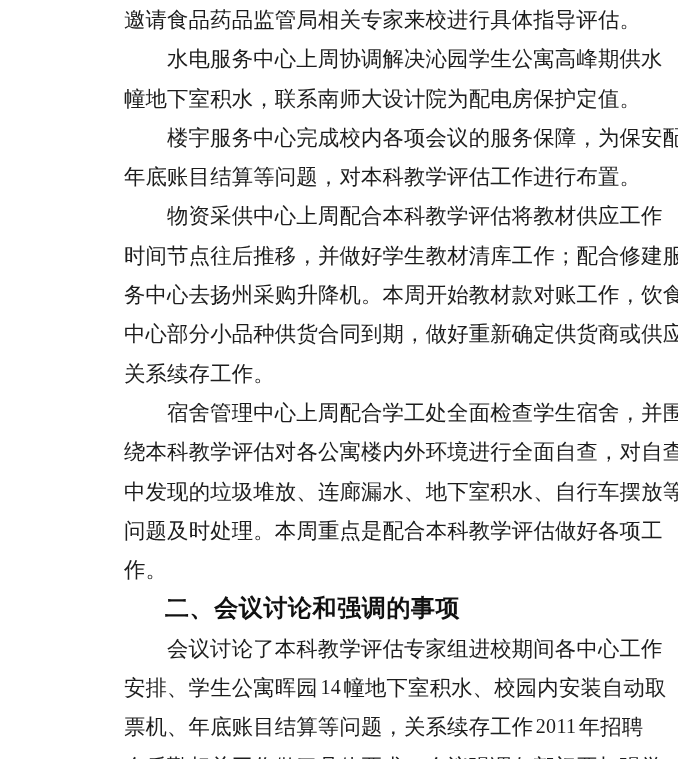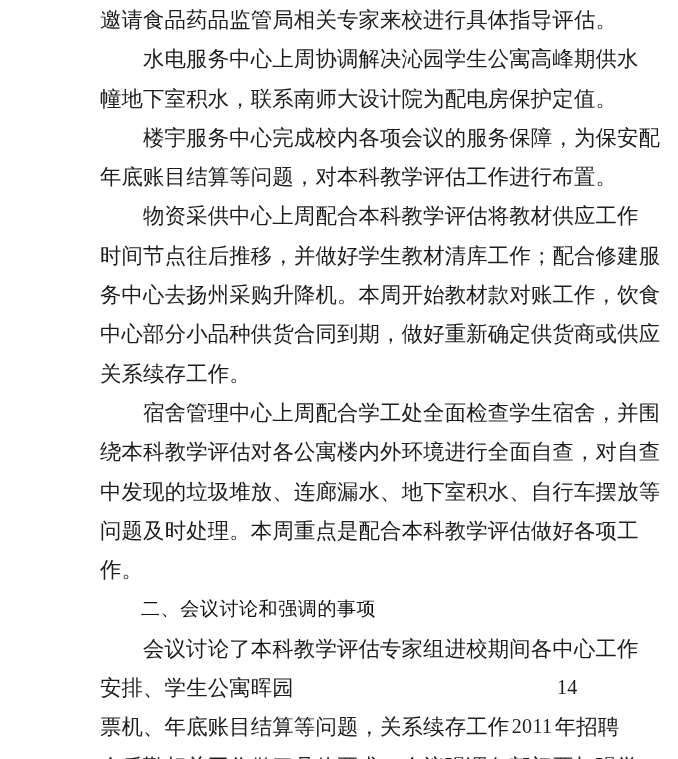--- a/index.html
+++ b/index.html
@@ -32,40 +32,41 @@
   
   .line {
     height: 39.3px;
     line-height: 39.3px;
     font-size: 21.4px;
     color: #1d1d1d;
     white-space: pre;
     letter-spacing: 0.15px;
     font-family: "DejaVu Serif", "Liberation Serif", serif;
     font-weight: 400;
+    margin-left: 24px;
   }
 
   
   .line.justify {
     display: flex;
     justify-content: space-between;
   }
   .line.justify > span {
     display: inline-block;
   }
 
   .line.indent {
     text-indent: 43px;
   }
 
   
   .line.heading {
     font-family: "DejaVu Sans", "Liberation Sans", sans-serif;
-    font-weight: 400;
-    font-size: 19px;
+    font-weight: 700;
+    font-size: 24px;
     color: #111111;
     letter-spacing: 0.6px;
     text-indent: 41px;
   }
 
   
   .num {
     font-family: Liberation Serif, serif;
     font-size: 20px;
     letter-spacing: 0.3px;
@@ -87,17 +88,17 @@
       <div class="line justify"><span>务</span><span>中</span><span>心</span><span>去</span><span>扬</span><span>州</span><span>采</span><span>购</span><span>升</span><span>降</span><span>机</span><span>。</span><span>本</span><span>周</span><span>开</span><span>始</span><span>教</span><span>材</span><span>款</span><span>对</span><span>账</span><span>工</span><span>作</span><span>，</span><span>饮</span><span>食</span></div>
       <div class="line justify"><span>中</span><span>心</span><span>部</span><span>分</span><span>小</span><span>品</span><span>种</span><span>供</span><span>货</span><span>合</span><span>同</span><span>到</span><span>期</span><span>，</span><span>做</span><span>好</span><span>重</span><span>新</span><span>确</span><span>定</span><span>供</span><span>货</span><span>商</span><span>或</span><span>供</span><span>应</span></div>
       <div class="line">关系续存工作。</div>
       <div class="line indent justify" style="text-indent: 0px;"><span style="width: 43px; flex: 0 0 auto;"></span><span>宿</span><span>舍</span><span>管</span><span>理</span><span>中</span><span>心</span><span>上</span><span>周</span><span>配</span><span>合</span><span>学</span><span>工</span><span>处</span><span>全</span><span>面</span><span>检</span><span>查</span><span>学</span><span>生</span><span>宿</span><span>舍</span><span>，</span><span>并</span><span>围</span></div>
       <div class="line justify"><span>绕</span><span>本</span><span>科</span><span>教</span><span>学</span><span>评</span><span>估</span><span>对</span><span>各</span><span>公</span><span>寓</span><span>楼</span><span>内</span><span>外</span><span>环</span><span>境</span><span>进</span><span>行</span><span>全</span><span>面</span><span>自</span><span>查</span><span>，</span><span>对</span><span>自</span><span>查</span></div>
       <div class="line justify"><span>中</span><span>发</span><span>现</span><span>的</span><span>垃</span><span>圾</span><span>堆</span><span>放</span><span>、</span><span>连</span><span>廊</span><span>漏</span><span>水</span><span>、</span><span>地</span><span>下</span><span>室</span><span>积</span><span>水</span><span>、</span><span>自</span><span>行</span><span>车</span><span>摆</span><span>放</span><span>等</span></div>
       <div class="line justify"><span>问</span><span>题</span><span>及</span><span>时</span><span>处</span><span>理</span><span>。</span><span>本</span><span>周</span><span>重</span><span>点</span><span>是</span><span>配</span><span>合</span><span>本</span><span>科</span><span>教</span><span>学</span><span>评</span><span>估</span><span>做</span><span>好</span><span>各</span><span>项</span><span>工</span></div>
       <div class="line">作。</div>
       <div class="line heading indent">二、会议讨论和强调的事项</div>
       <div class="line indent justify" style="text-indent: 0px;"><span style="width: 43px; flex: 0 0 auto;"></span><span>会</span><span>议</span><span>讨</span><span>论</span><span>了</span><span>本</span><span>科</span><span>教</span><span>学</span><span>评</span><span>估</span><span>专</span><span>家</span><span>组</span><span>进</span><span>校</span><span>期</span><span>间</span><span>各</span><span>中</span><span>心</span><span>工</span><span>作</span></div>
-      <div class="line justify"><span>安排、学生公寓晖园</span><span class="num">14</span></div>
+      <div class="line justify"><span>安排、学生公寓晖园</span><span class="num">14</span><span>幢地下室积水、校园内安装自动取</span></div>
       <div class="line justify"><span>票机、年底账目结算等问题，关系续存工作</span><span class="num">2011</span><span>年招聘</span></div>
       <div class="line justify"><span>会</span><span>后</span><span>勤</span><span>相</span><span>关</span><span>工</span><span>作</span><span>做</span><span>了</span><span>具</span><span>体</span><span>要</span><span>求</span><span>。</span><span>会</span><span>议</span><span>强</span><span>调</span><span>各</span><span>部</span><span>门</span><span>要</span><span>加</span><span>强</span><span>学</span></div>
     </div>
 </div>
 
 </body></html>

